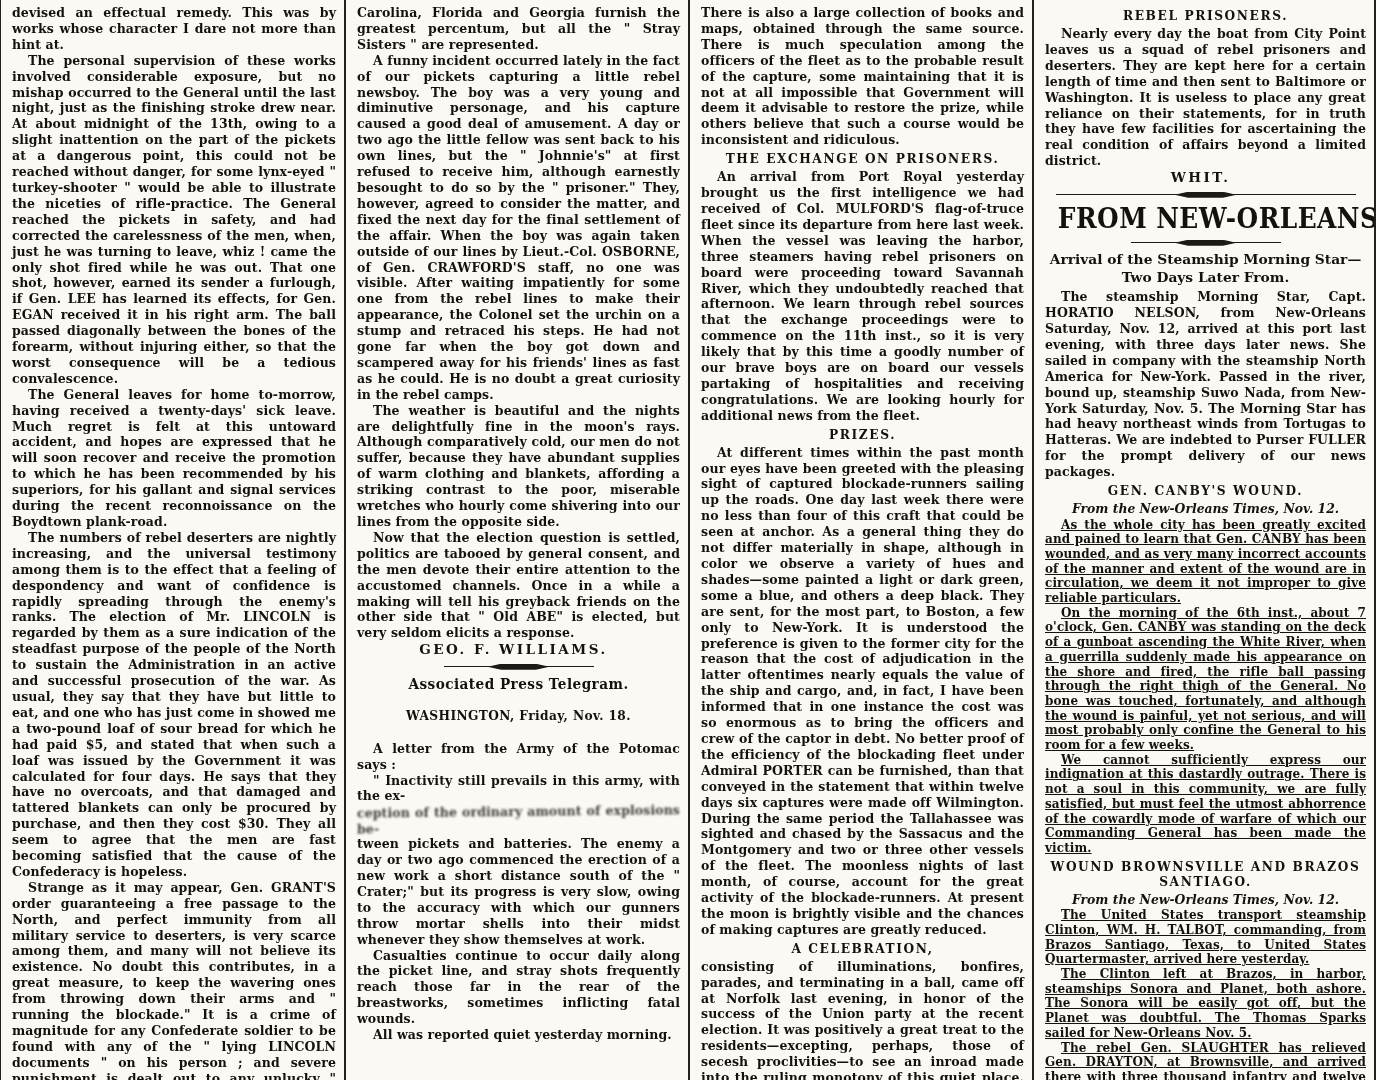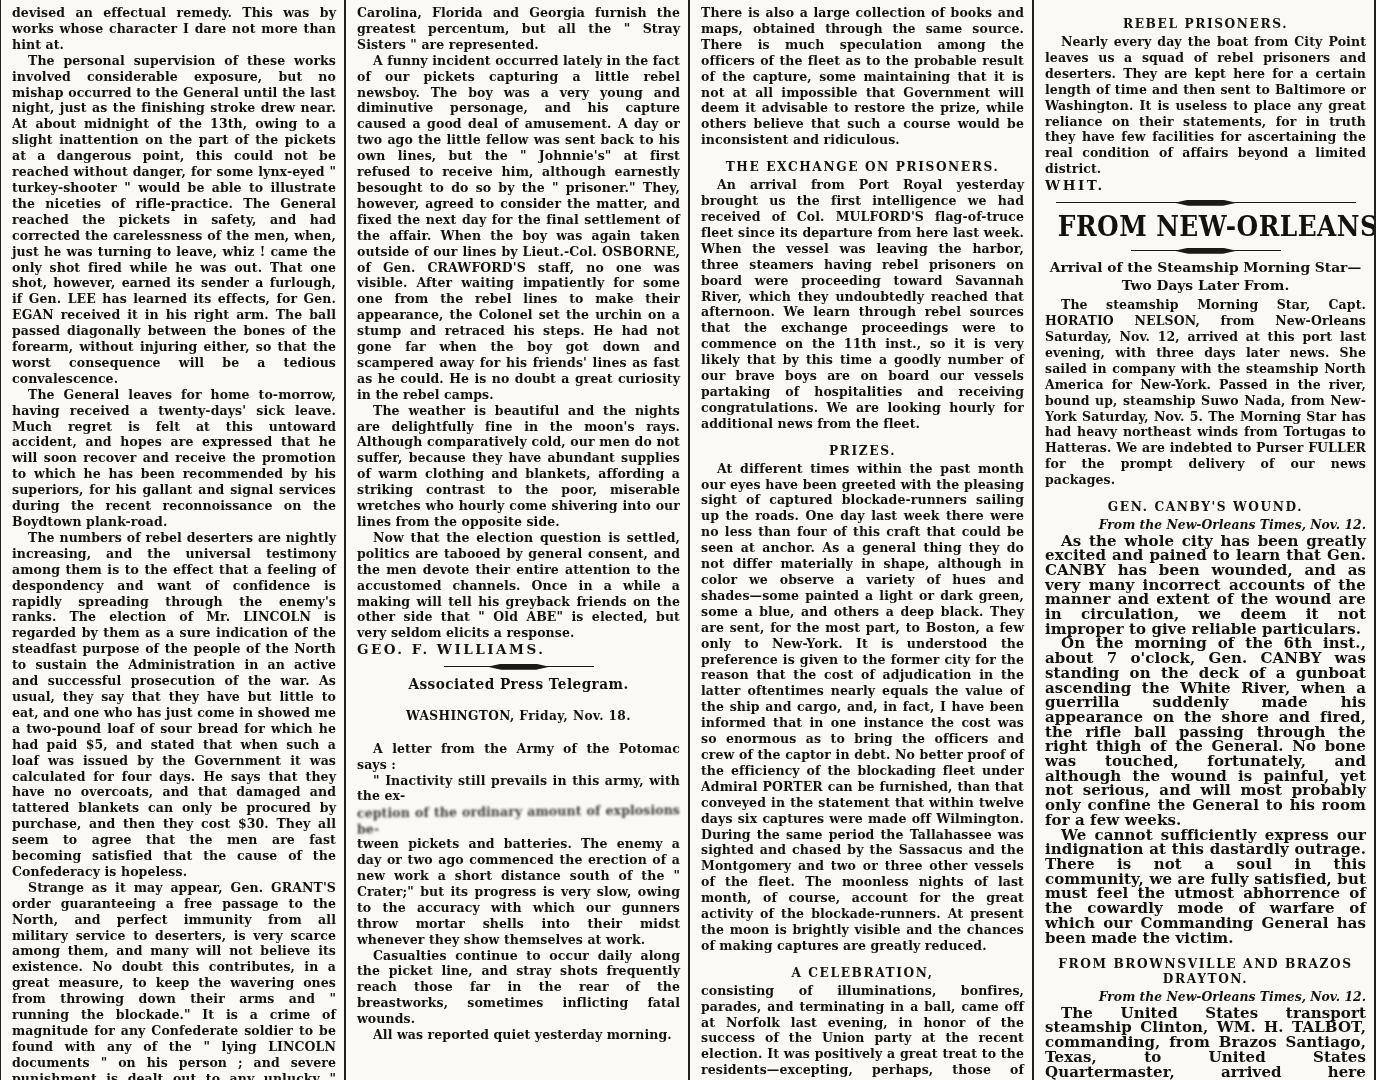--- a/index.html
+++ b/index.html
@@ -19,28 +19,28 @@
   }
   .column:first-child { border-left-width:1px; }
   .column:last-child { border-right:2px solid #24201b; }
 
   .para {
     margin:0;
     font:700 12.5px/15.9px "DejaVu Serif", serif;
     text-align:justify; text-indent:16px; letter-spacing:.1px;
   }
   .para.noindent { text-indent:0; }
-  .para.tight { font-size:15px; line-height:14.7px; }
+  .para.tight { font-size:12px; line-height:14.7px;text-decoration:underline; }
   .para.smudge {
     text-indent:0;
     filter:blur(.8px); opacity:.82; transform:skewY(-.6deg);
   }
   .subhead {
     font:700 12.2px/15px "DejaVu Serif", serif;
-    text-align:center; letter-spacing:1.6px; margin:12px 0 2px;
+    text-align:center; letter-spacing:1.6px; margin:4px 0 2px;
   }
   .deck {
     font:700 13.8px/17.5px "DejaVu Serif", serif;
     text-align:center; margin:4px 4px 3px;
   }
   .article-head {
     font:700 15.5px/19px "DejaVu Serif", serif;
     text-align:center; letter-spacing:.5px; white-space:nowrap;
     transform:scaleX(.88); transform-origin:50% 50%; margin:3px 0 1px;
   }
@@ -48,25 +48,25 @@
     font:900 27px/31px "DejaVu Serif", serif;
     text-align:center; letter-spacing:.5px; white-space:nowrap;
     transform:scaleX(.92); transform-origin:50% 50%; margin:4px 0 1px;
   }
   .dateline {
     font:700 12.2px/15.5px "DejaVu Serif", serif;
     text-align:center; letter-spacing:.4px; margin:16px 0;
   }
   .italic-line {
     font:italic 700 12.4px/15.5px "DejaVu Serif", serif;
-    text-align:right; margin:1px 0;
+    text-align:center; margin:1px 0;
   }
   .signature {
     font:700 13.5px/17px "DejaVu Serif", serif;
-    text-align:left; letter-spacing:2.5px; padding-right:10px;
+    text-align:center; letter-spacing:2.5px; padding-right:10px;
   }
   .rule { position:relative; height:9px; margin:4px auto 3px; width:150px; }
   .rule.wide   { width:300px; }
   .rule-line {
     position:absolute; left:0; right:0; top:4px; height:1px; background:#1d1915;
   }
   .rule-diamond {
     position:absolute; left:50%; top:1.5px; width:62px; height:6px; margin-left:-31px;
     background:#1d1915;
     clip-path:polygon(0 50%, 22% 0, 78% 0, 100% 50%, 78% 100%, 22% 100%);
@@ -124,19 +124,19 @@
         <span class="rule-line"></span>
         <span class="rule-diamond"></span>
       </div>
       <div class="deck">Arrival of the Steamship Morning Star—Two Days Later From.</div>
       <p class="para">The steamship Morning Star, Capt. HORATIO NELSON, from New-Orleans Saturday, Nov. 12, arrived at this port last evening, with three days later news. She sailed in company with the steamship North America for New-York. Passed in the river, bound up, steamship Suwo Nada, from New-York Saturday, Nov. 5. The Morning Star has had heavy northeast winds from Tortugas to Hatteras. We are indebted to Purser FULLER for the prompt delivery of our news packages.</p>
       <div class="subhead">GEN. CANBY'S WOUND.</div>
       <div class="italic-line">From the New-Orleans Times, Nov. 12.</div>
       <p class="para tight">As the whole city has been greatly excited and pained to learn that Gen. CANBY has been wounded, and as very many incorrect accounts of the manner and extent of the wound are in circulation, we deem it not improper to give reliable particulars.</p>
       <p class="para tight">On the morning of the 6th inst., about 7 o'clock, Gen. CANBY was standing on the deck of a gunboat ascending the White River, when a guerrilla suddenly made his appearance on the shore and fired, the rifle ball passing through the right thigh of the General. No bone was touched, fortunately, and although the wound is painful, yet not serious, and will most probably only confine the General to his room for a few weeks.</p>
       <p class="para tight">We cannot sufficiently express our indignation at this dastardly outrage. There is not a soul in this community, we are fully satisfied, but must feel the utmost abhorrence of the cowardly mode of warfare of which our Commanding General has been made the victim.</p>
-      <div class="subhead">FROM BROWNSVILLE AND BRAZOS DRAYTON.</div>
+      <div class="subhead">WOUND BROWNSVILLE AND BRAZOS SANTIAGO.</div>
       <div class="italic-line">From the New-Orleans Times, Nov. 12.</div>
       <p class="para tight">The United States transport steamship Clinton, WM. H. TALBOT, commanding, from Brazos Santiago, Texas, to United States Quartermaster, arrived here yesterday.</p>
       <p class="para tight">The Clinton left at Brazos, in harbor, steamships Sonora and Planet, both ashore. The Sonora will be easily got off, but the Planet was doubtful. The Thomas Sparks sailed for New-Orleans Nov. 5.</p>
       <p class="para tight">The rebel Gen. SLAUGHTER has relieved Gen. DRAYTON, at Brownsville, and arrived there with three thousand infantry and twelve pieces of artillery.</p>
     </div>
   </div>
 
 </body></html>

